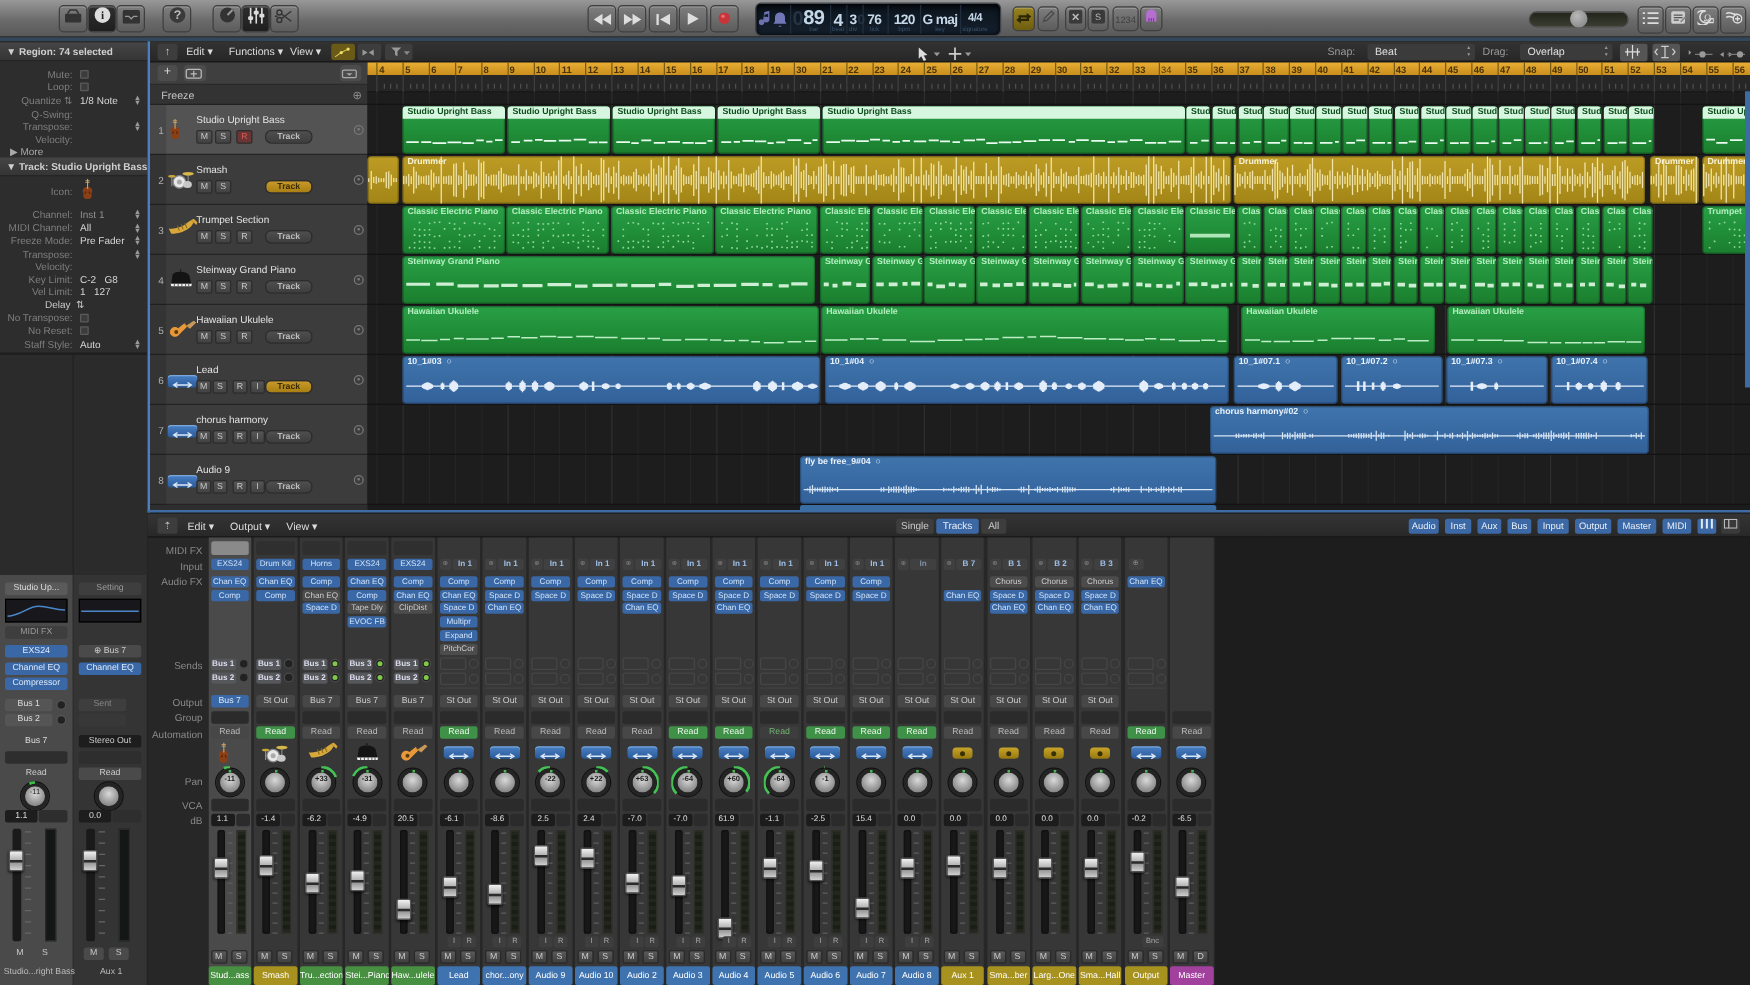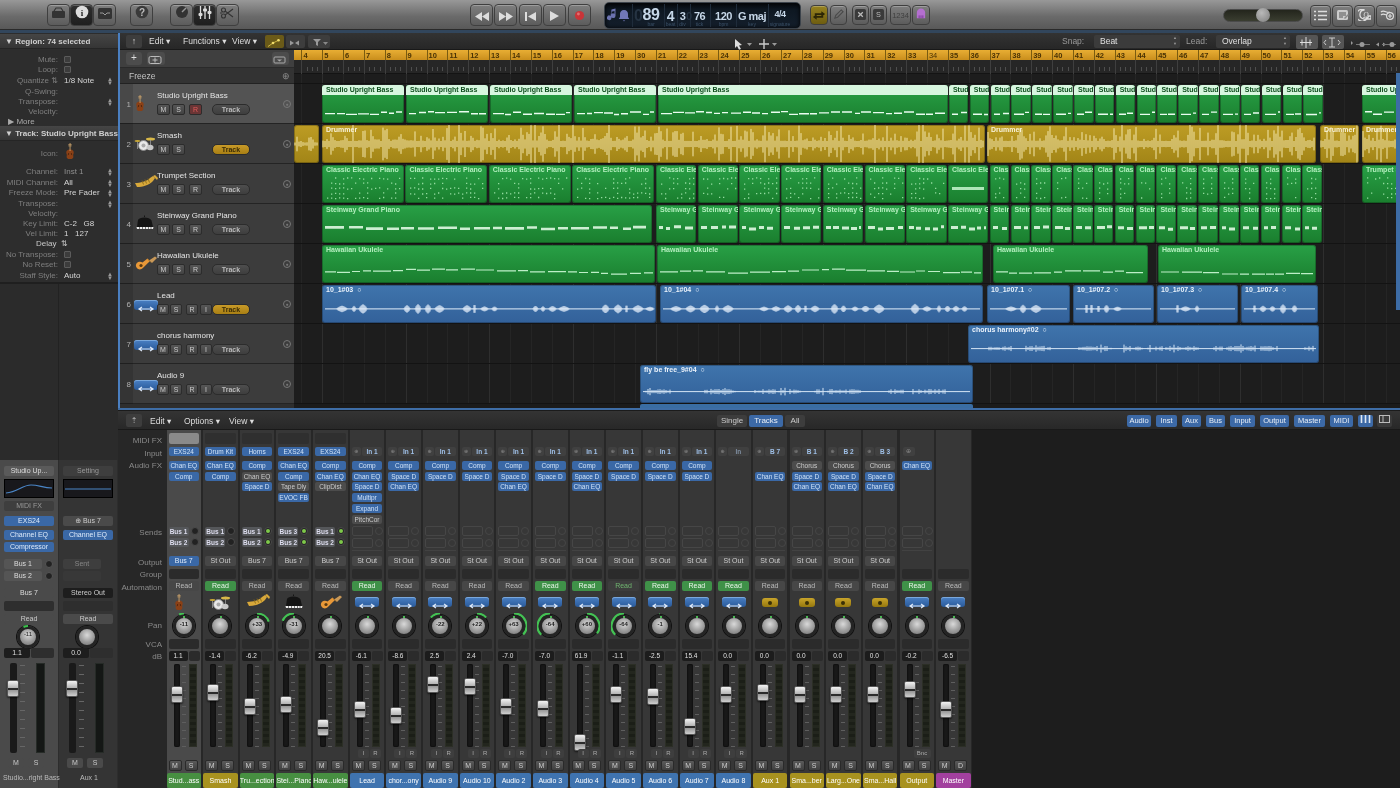--- a/index.html
+++ b/index.html
@@ -319,21 +319,21 @@
 <div class="ab" style="left:731px;top:36px;width:22px;height:12px"><svg width="22" height="12">
       <path d="M4 1l7 6-3 .4 2 3.6-2 .8-2-3.8-2 2z" fill="#ddd"></path>
       <path d="M16 5l2.5 3 2.5-3z" fill="#999"></path>
     </svg></div>
 <div class="ab" style="left:757px;top:36px;width:22px;height:12px"><svg width="22" height="12">
       <path d="M7 1v10M2 6h10" stroke="#ccc" stroke-width="1.4"></path>
       <path d="M15 5l2.5 3 2.5-3z" fill="#999"></path>
     </svg></div>
 <div class="ab" style="left:1062px;top:36px;font-size:8.5px;color:#9a9a9a">Snap:</div>
 <div class="ab" style="left:1094px;top:35px;width:86px;height:13px;background:#3b3b3b;border-radius:2px;color:#e0e0e0;font-size:8.5px;line-height:13px"><span style="margin-left:6px">Beat</span><span style="position:absolute;right:3px;top:0px;color:#999;font-size:4px;line-height:6px">▲<br>▼</span></div>
-<div class="ab" style="left:1186px;top:36px;font-size:8.5px;color:#9a9a9a">Lead:</div>
+<div class="ab" style="left:1186px;top:36px;font-size:8.5px;color:#9a9a9a">Drag:</div>
 <div class="ab" style="left:1216px;top:35px;width:74px;height:13px;background:#3b3b3b;border-radius:2px;color:#e0e0e0;font-size:8.5px;line-height:13px"><span style="margin-left:6px">Overlap</span><span style="position:absolute;right:3px;top:0px;color:#999;font-size:4px;line-height:6px">▲<br>▼</span></div>
 <div class="ab" style="left:1296px;top:35px;width:22px;height:14px;background:#555;border-radius:2px"><svg width="20" height="13">
       <path d="M10 1v11M4 6.5h12M6 3.5v6M14 3.5v6" stroke="#ddd"></path>
     </svg></div>
 <div class="ab" style="left:1322px;top:35px;width:22px;height:14px;background:#555;border-radius:2px"><svg width="20" height="13">
       <path d="M10 2v9M7 2h6M7 11h6M4 4l-2 2.5L4 9M16 4l2 2.5L16 9" stroke="#ccc" fill="none"></path>
     </svg></div>
 <div class="ab" style="left:1348px;top:36px;width:24px;height:11px"><svg width="24" height="11">
       <path d="M3 2l2 2-2 2z M3 9l2-2" fill="#999"></path>
       <path d="M8 5.5h14" stroke="#777"></path>
@@ -1432,21 +1432,21 @@
     <div class="rh" style="color:#eaf2fb">fly be free_9#04 &nbsp;<span style="font-weight:normal">○</span></div>
   </div>
 <div class="ab" style="left:640px;top:404px;width:333px;height:5px;background:#3a6da3;border-radius:2px 2px 0 0;z-index:2"></div>
 <div class="ab" style="left:1396px;top:73px;width:4px;height:237px;background:#3d6ca5;z-index:5"></div>
 <div class="ab" style="left:118px;top:408px;width:1282px;height:2px;background:#3e6da6;z-index:6"></div>
 <div class="ab" style="left:118px;top:411px;width:1282px;height:377px;background:#1d1d1d"></div>
 <div class="ab" style="left:118px;top:430px;width:854px;height:358px;background:#272727"></div>
 <div class="ab" style="left:118px;top:411px;width:1282px;height:19px;background:linear-gradient(#343434,#282828);border-bottom:1px solid #191919"></div>
 <div class="ab" style="left:126px;top:414px;width:16px;height:13px;background:#3d3d3d;border-radius:2px;text-align:center;line-height:13px;color:#bbb;font-size:8px">⇡</div>
 <div class="ab" style="left:150px;top:416px;font-size:8.5px;color:#ddd">Edit ▾</div>
-<div class="ab" style="left:184px;top:416px;font-size:8.5px;color:#ddd">Options ▾</div>
+<div class="ab" style="left:184px;top:416px;font-size:8.5px;color:#ddd">Output ▾</div>
 <div class="ab" style="left:229px;top:416px;font-size:8.5px;color:#ddd">View ▾</div>
 <div class="mbtn" style="left:717px;top:415px;width:30px;background:#3d3d3d;color:#ccc">Single</div>
 <div class="mbtn" style="left:749px;top:415px;width:34px;background:#3c69a6">Tracks</div>
 <div class="mbtn" style="left:785px;top:415px;width:20px;background:#3d3d3d;color:#ccc">All</div>
 <div class="mbtn" style="left:1127px;top:415px;width:24px;background:#3c69a6;font-size:7.5px">Audio</div>
 <div class="mbtn" style="left:1156px;top:415px;width:21px;background:#3c69a6;font-size:7.5px">Inst</div>
 <div class="mbtn" style="left:1182px;top:415px;width:19px;background:#3c69a6;font-size:7.5px">Aux</div>
 <div class="mbtn" style="left:1206px;top:415px;width:19px;background:#3c69a6;font-size:7.5px">Bus</div>
 <div class="mbtn" style="left:1230px;top:415px;width:25px;background:#3c69a6;font-size:7.5px">Input</div>
 <div class="mbtn" style="left:1260px;top:415px;width:29px;background:#3c69a6;font-size:7.5px">Output</div>

